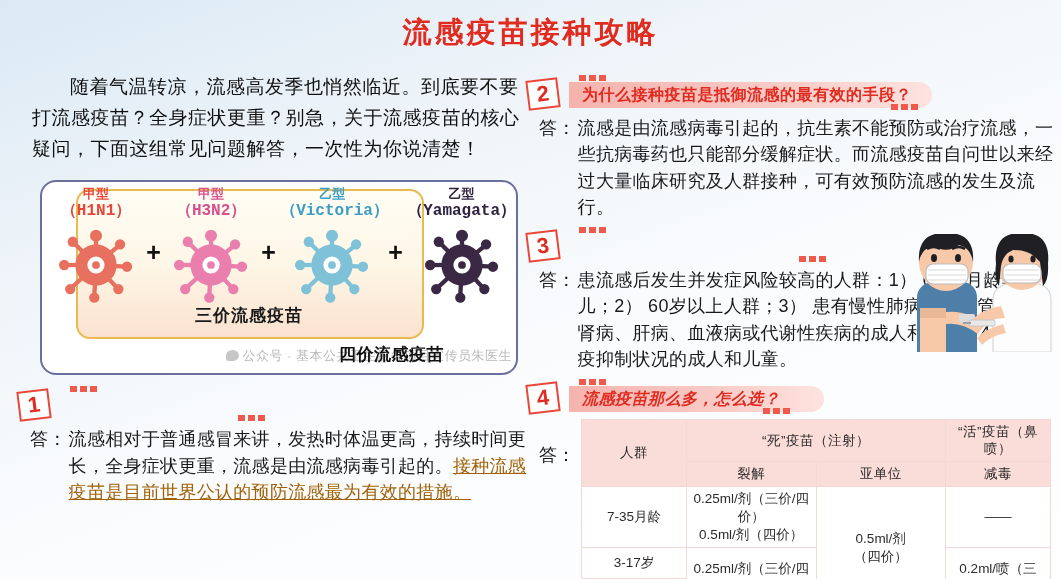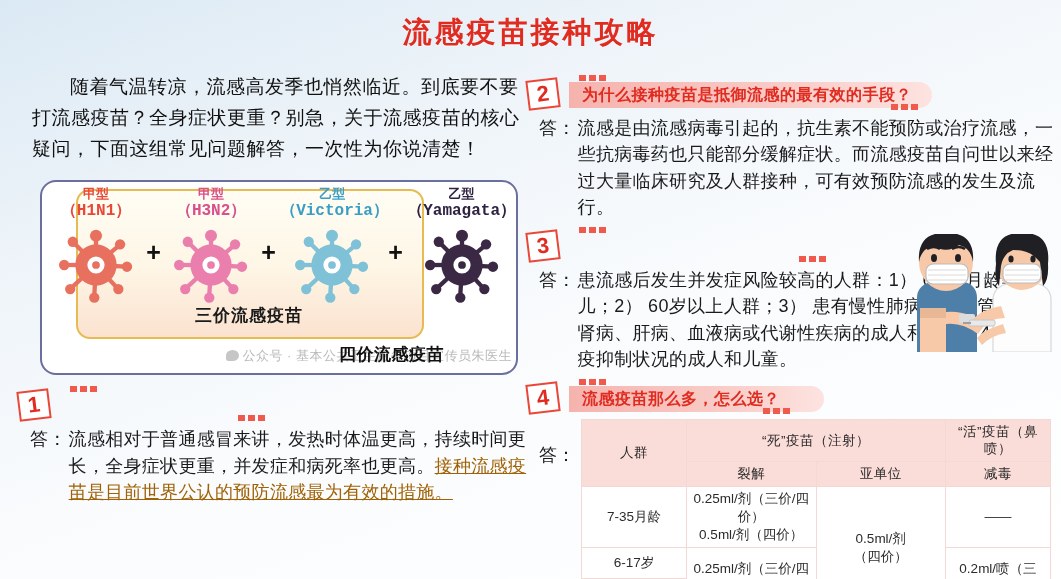--- a/index.html
+++ b/index.html
@@ -345,21 +345,21 @@
           <span></span>
         </div>
       <div class="dots bot" style="left:220px;">
           <span></span>
           <span></span>
           <span></span>
         </div>
     </div>
     <div class="qbody">
       <span class="ans-label">答：</span>
-      <span class="ans-text"><span>流感相对于普通感冒来讲，发热时体温更高，持续时间更长，全身症状更重，并发症和病死率也更高。</span><span class="hl">接种流感疫苗是目前世界公认的预防流感最为有效的措施。</span></span>
+      <span class="ans-text"><span>流感相对于普通感冒来讲，发热时体温更高，持续时间更长，全身症状更重，流感是由流感病毒引起的。</span><span class="hl">接种流感疫苗是目前世界公认的预防流感最为有效的措施。</span></span>
     </div>
   </div>
 
 </div>
 
 <div class="col-right">
 
   <div class="block" id="q2">
     <div class="qhead">
       <div class="qnum">2</div>
@@ -445,21 +445,21 @@
   </div>
 
   <div class="block" id="q4" style="margin-top:4px;">
     <div class="qhead">
       <div class="qnum">4</div>
       <div class="dots top">
           <span></span>
           <span></span>
           <span></span>
         </div>
-      <div class="qbanner" style="padding-right:44px;">流感疫苗那么多，怎么选？</div>
+      <div class="qbanner" style="padding-right:44px;font-style:italic;">流感疫苗那么多，怎么选？</div>
       <div class="dots bot" style="left:236px;">
           <span></span>
           <span></span>
           <span></span>
         </div>
     </div>
 
     <div class="table-area">
       <span class="ans-label">答：</span>
       <table>
@@ -478,21 +478,21 @@
         <tbody>
           <tr>
             <td>7-35月龄</td>
             <td style="white-space:pre-line">0.25ml/剂（三价/四价）
 0.5ml/剂（四价）</td>
             <td rowspan="3" style="white-space:pre-line">0.5ml/剂
 （四价）</td>
             <td>——</td>
           </tr>
           <tr>
-            <td>6-17岁</td>
+            <td>3-17岁</td>
             <td rowspan="2">0.25ml/剂（三价/四价）</td>
             <td rowspan="2">0.2ml/喷（三价）</td>
           </tr>
           <tr>
             <td>18岁及以上</td>
           </tr>
         </tbody>
       </table>
     </div>
   </div>

